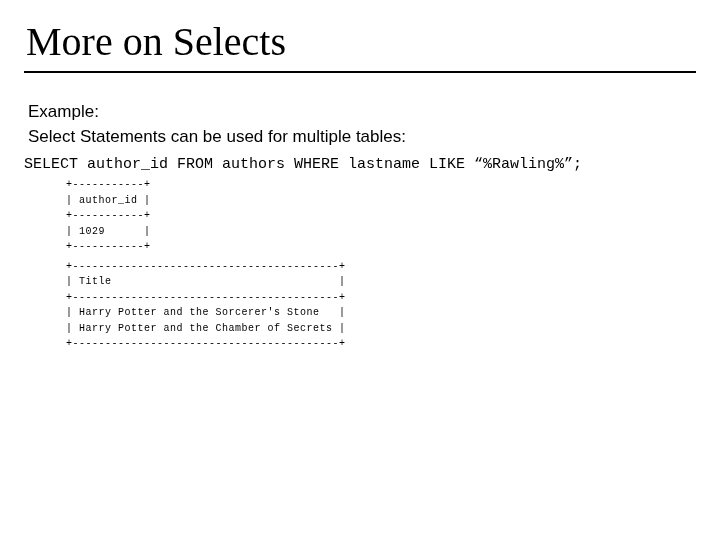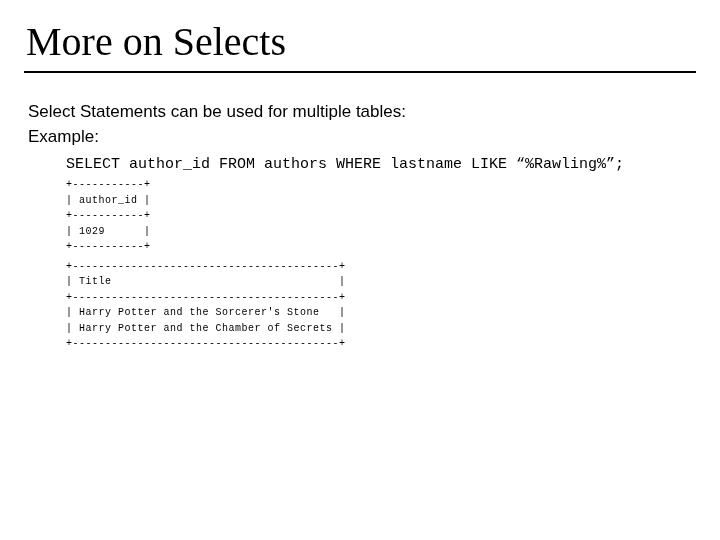--- a/index.html
+++ b/index.html
@@ -37,43 +37,42 @@
   }
   .lead {
     margin: 0 0 2px 4px;
   }
   .mono {
     font-family: "Courier New", Courier, monospace;
     white-space: pre;
   }
   .query {
     font-size: 15px;
-    margin-left: 42px;
     margin-top: 6px;
     margin-bottom: 2px;
   }
   .result {
     font-size: 10px;
     margin-left: 42px;
     line-height: 1.55;
     letter-spacing: 0.5px;
   }
   .result2 {
     margin-top: 4px;
   }
 </style>
 </head>
 <body>
 
 <div class="slide">
   <h1 class="title">More on Selects</h1>
   <hr class="rule">
   <div class="body">
+    <p class="lead">Example:</p>
     <p class="lead">Select Statements can be used for multiple tables:</p>
-    <p class="lead">Example:</p>
 
     <div class="mono query">SELECT author_id FROM authors WHERE lastname LIKE “%Rawling%”;</div>
     <div class="mono result">+-----------+
 | author_id |
 +-----------+
 | 1029      |
 +-----------+</div>
 
     <div class="mono result result2">+-----------------------------------------+
 | Title                                   |

